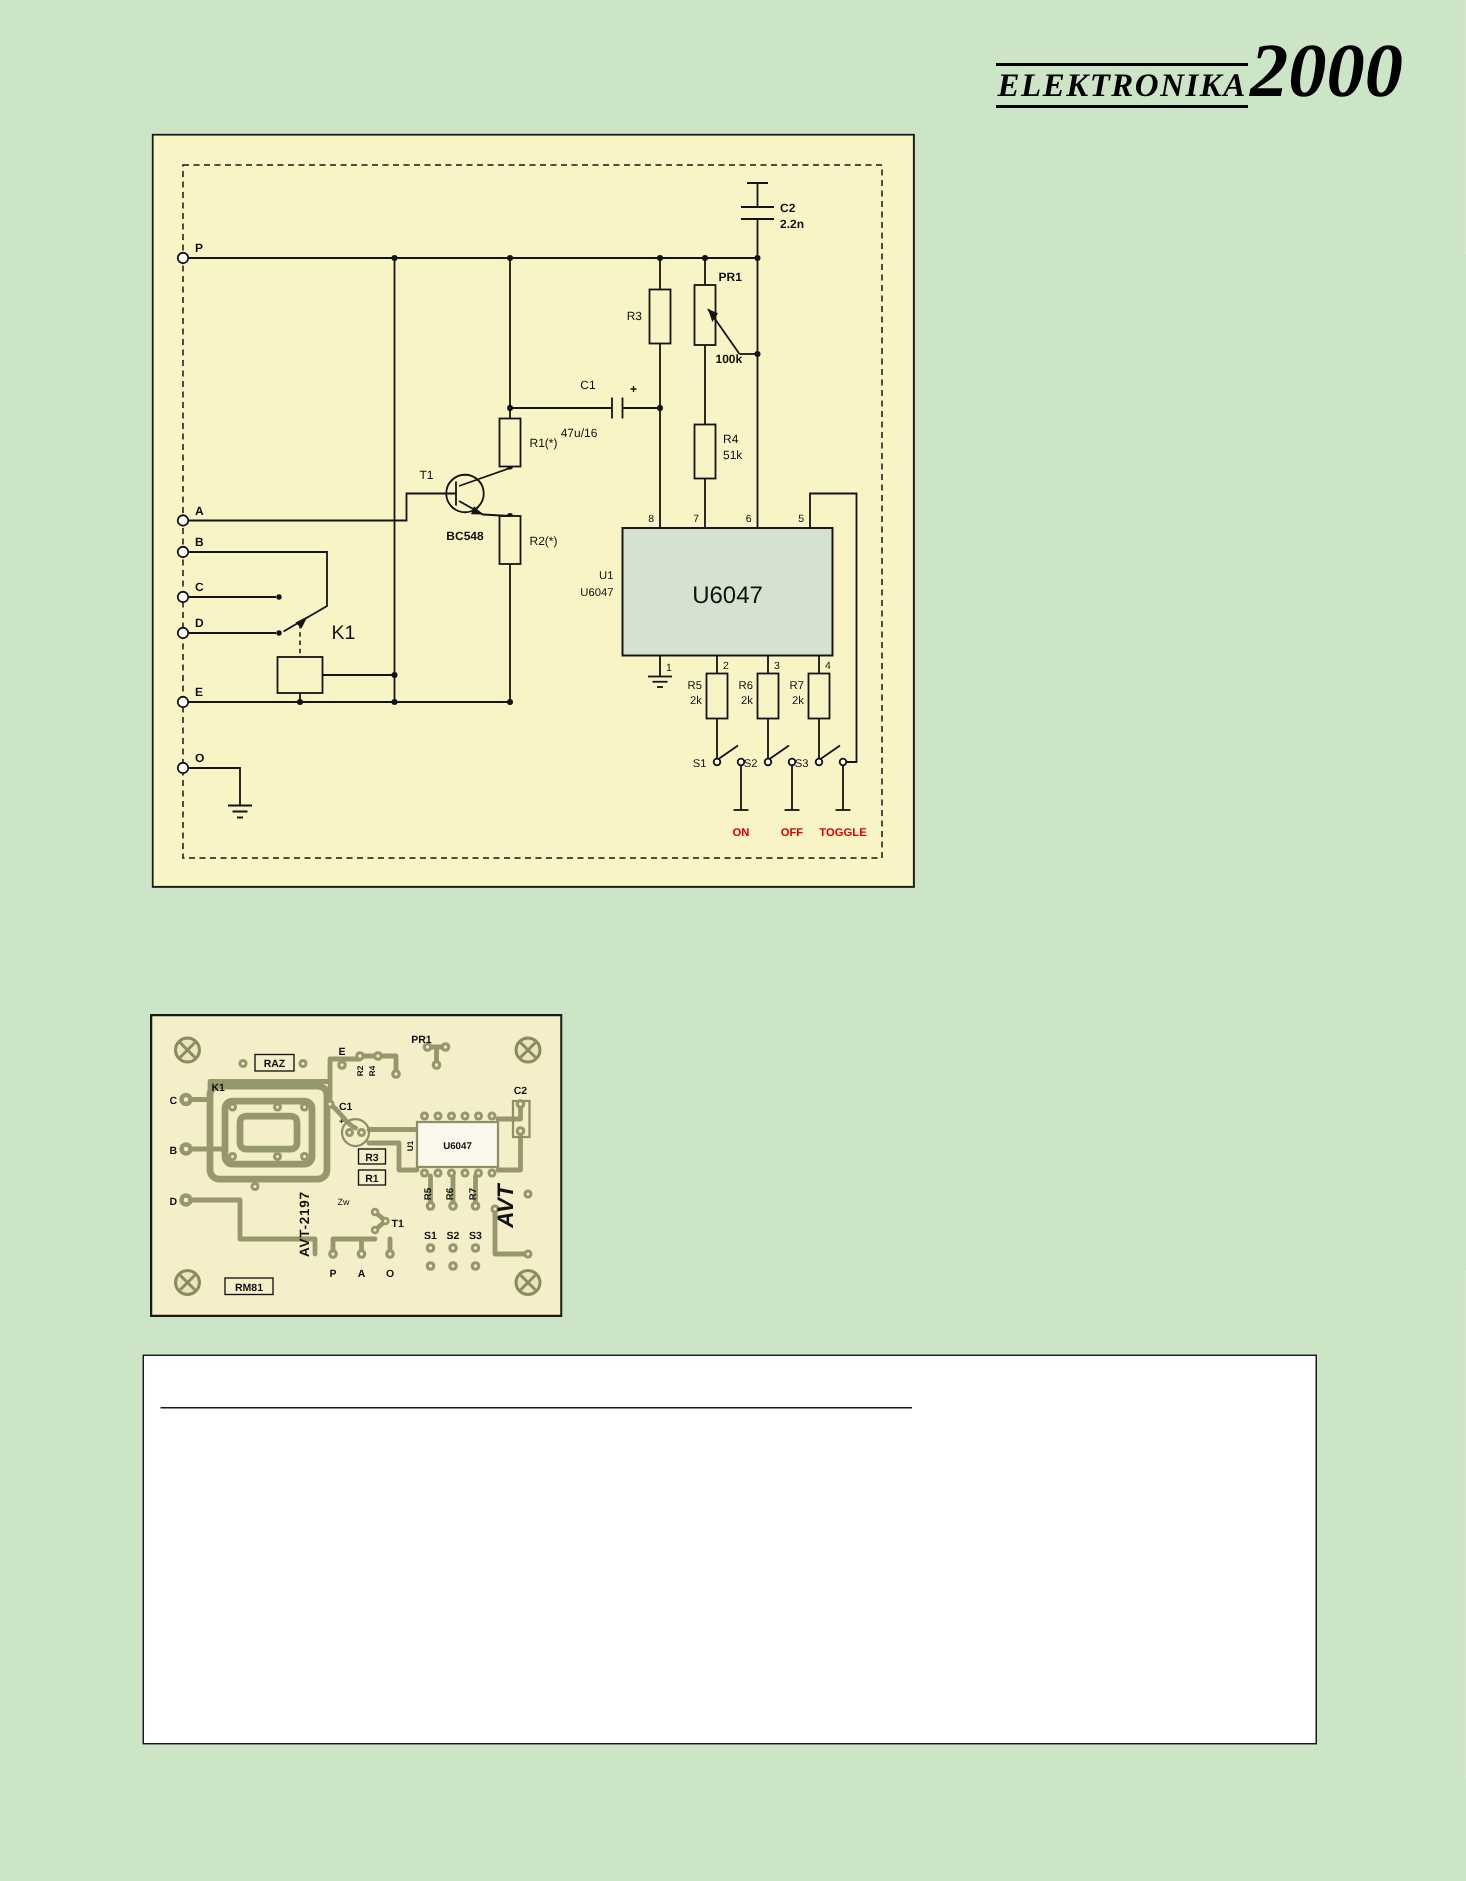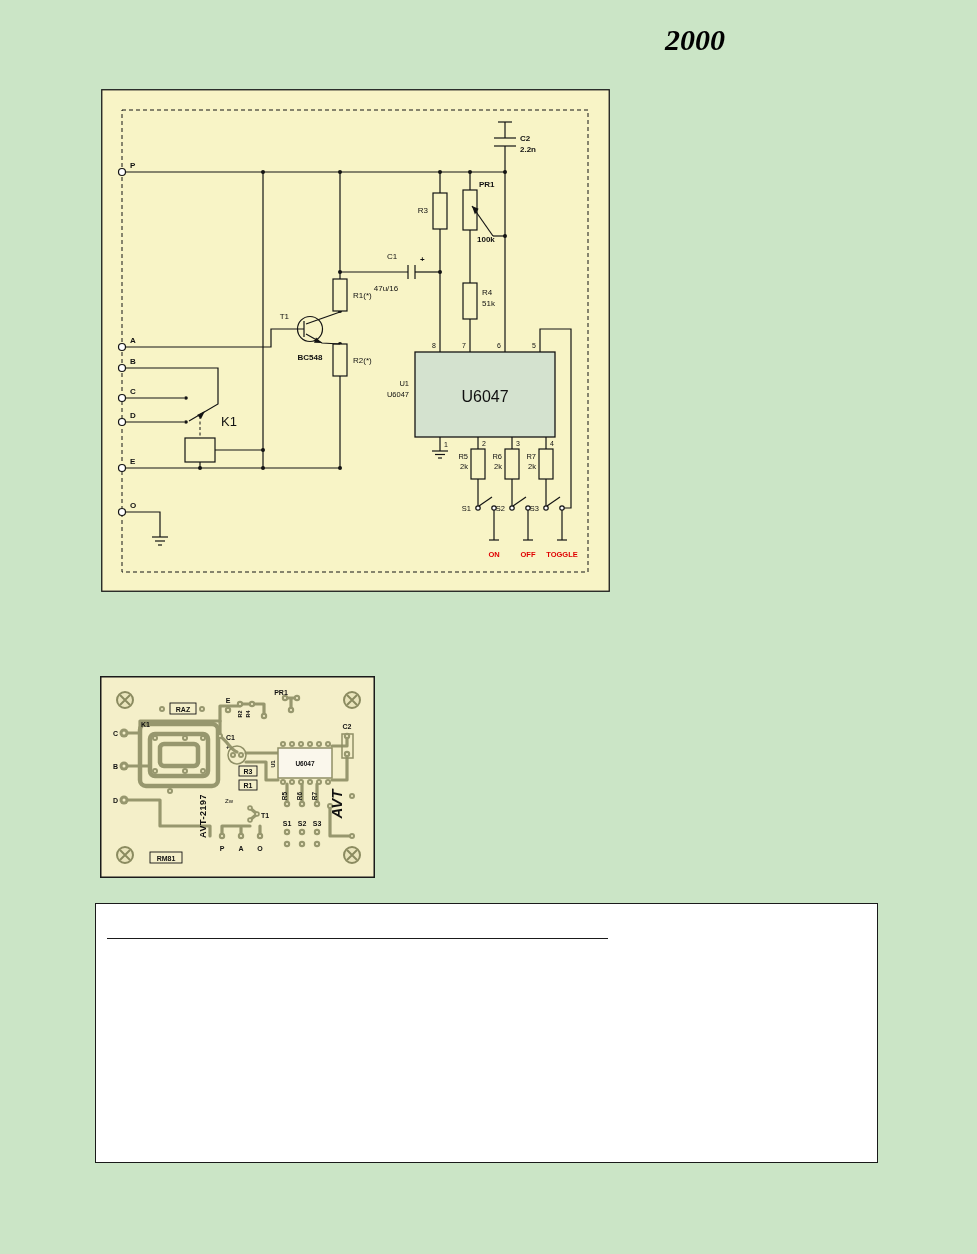--- a/index.html
+++ b/index.html
@@ -10,21 +10,21 @@
   }
   
   .logo { position:absolute; left:664px; top:26px; display:flex; align-items:baseline; color:#000; }
   .logo-name {
     font-family:"Liberation Serif", serif; font-weight:bold; font-style:italic;
     font-size:22px; letter-spacing:1px;
     border-top:2px solid #000; border-bottom:2px solid #000; padding:0 1px;
   }
   .logo-year {
     font-family:"Liberation Serif", serif; font-weight:bold; font-style:italic;
-    font-size:30px; line-height:0.9; margin-left:1px;
+    font-size:51px; line-height:0.9; margin-left:1px;
   }
   
   .schematic-wrap { position:absolute; left:101px; top:89px; }
   .pcb-wrap { position:absolute; left:100px; top:676px; }
   .caption-box {
     position:absolute; left:95px; top:903px; width:783px; height:260px;
     background:#ffffff; border:1.5px solid #1a1a1a; box-sizing:border-box;
   }
   .caption-rule { position:absolute; left:11px; top:34px; width:501px; height:0; border-top:1.3px solid #1a1a1a; }
 
@@ -50,20 +50,21 @@
   .pcb-lbl  { font-size:7px; font-weight:bold; }
   .pcb-lbl-s{ font-size:5.5px; font-weight:bold; }
   .pcb-box-lbl { stroke:#141414; stroke-width:0.9; fill:#f4efc9; }
 </style>
 </head>
 <body>
 
 <div class="page">
 
   <div class="logo">
+    <span class="logo-name">ELEKTRONIKA</span>
     <span class="logo-year">2000</span>
   </div>
 
   <div class="schematic-wrap">
   <svg width="509" height="503" viewBox="0 0 509 503">
     <rect x="0.75" y="0.75" width="507.5" height="501.5" fill="#f8f4c6" stroke="#1a1a1a" stroke-width="1.3"></rect>
     <rect x="21" y="21" width="466" height="462" fill="none" stroke="#141414" stroke-width="1" stroke-dasharray="4 3"></rect>
 
     <g>
       <path class="wire" d="M21 83 H404"></path>

